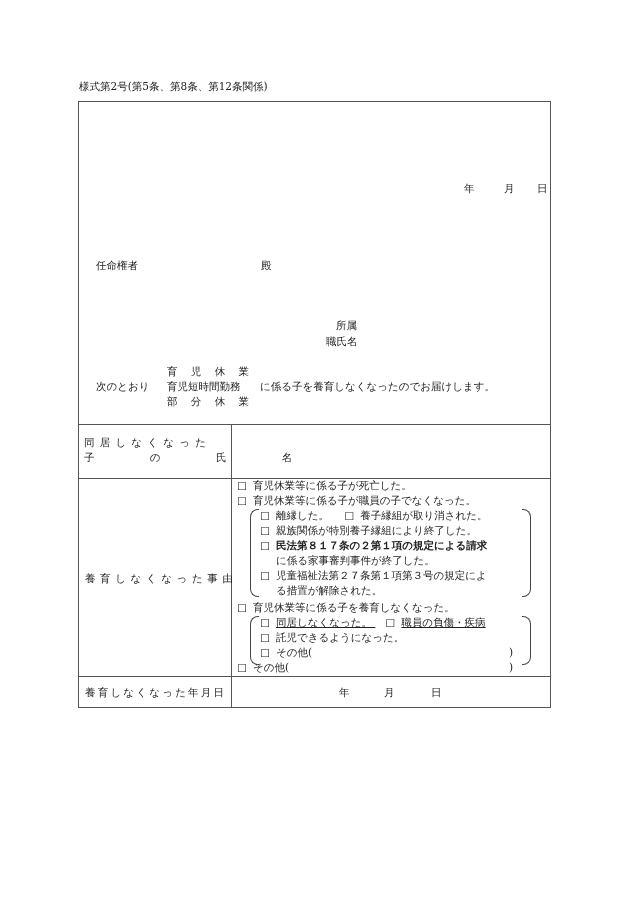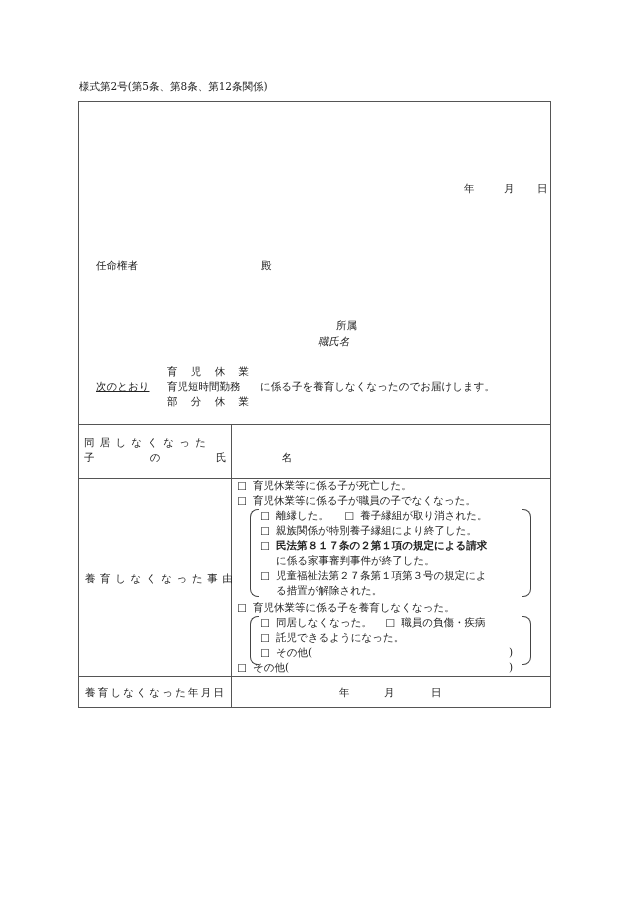--- a/index.html
+++ b/index.html
@@ -25,23 +25,23 @@
 
 
   <div class="abs" style="left:385px; top:80px;">年</div>
   <div class="abs" style="left:425px; top:80px;">月</div>
   <div class="abs" style="left:458px; top:80px;">日</div>
 
   <div class="abs" style="left:17px; top:157px;">任命権者</div>
   <div class="abs" style="left:182px; top:157px;">殿</div>
 
   <div class="abs" style="left:257px; top:217px;">所属</div>
-  <div class="abs" style="left:239px; top:233px;font-style:italic;">職氏名</div>
+  <div class="abs" style="left:247px; top:233px;">職氏名</div>
 
-  <div class="abs" style="left:17px; top:278px;text-decoration:underline;">次のとおり</div>
+  <div class="abs" style="left:17px; top:278px;">次のとおり</div>
   <div class="abs" style="left:88px; top:263px; letter-spacing:5px;">育 児 休 業</div>
   <div class="abs" style="left:88px; top:278px;">育児短時間勤務</div>
   <div class="abs" style="left:88px; top:293px; letter-spacing:5px;">部 分 休 業</div>
   <div class="abs" style="left:181px; top:278px;text-align:center;">に係る子を養育しなくなったのでお届けします。</div>
 
   <div class="hline" style="top:322px;"></div>
   <div class="hline" style="top:376px;"></div>
   <div class="hline" style="top:574px;"></div>
 
   <div class="vline" style="left:152px; top:322px; bottom:0;"></div>
@@ -78,21 +78,21 @@
   </div>
   <div class="reason-line" style="left:197px; top:482px;">る措置が解除された。</div>
 
   <div class="reason-line" style="left:158px; top:499px;">
     <span class="cb">□</span><span>育児休業等に係る子を養育しなくなった。</span>
   </div>
 
   <div class="bracket br-left" style="left:171px; top:514px; width:8px; height:47px;"></div>
   <div class="bracket br-right" style="left:443px; top:514px; width:8px; height:47px;"></div>
 
-  <div class="reason-line" style="left:181px; top:514px;">
+  <div class="reason-line" style="left:181px; top:514px;text-decoration:underline;">
     <span class="cb">□</span><span>同居しなくなった。</span>
     <span style="margin-left:10px;" class="cb">□</span><span>職員の負傷・疾病</span>
   </div>
   <div class="reason-line" style="left:181px; top:529px;">
     <span class="cb">□</span><span>託児できるようになった。</span>
   </div>
   <div class="reason-line" style="left:181px; top:544px;">
     <span class="cb">□</span><span>その他(</span>
   </div>
   <div class="reason-line" style="left:430px; top:544px;">)</div>

